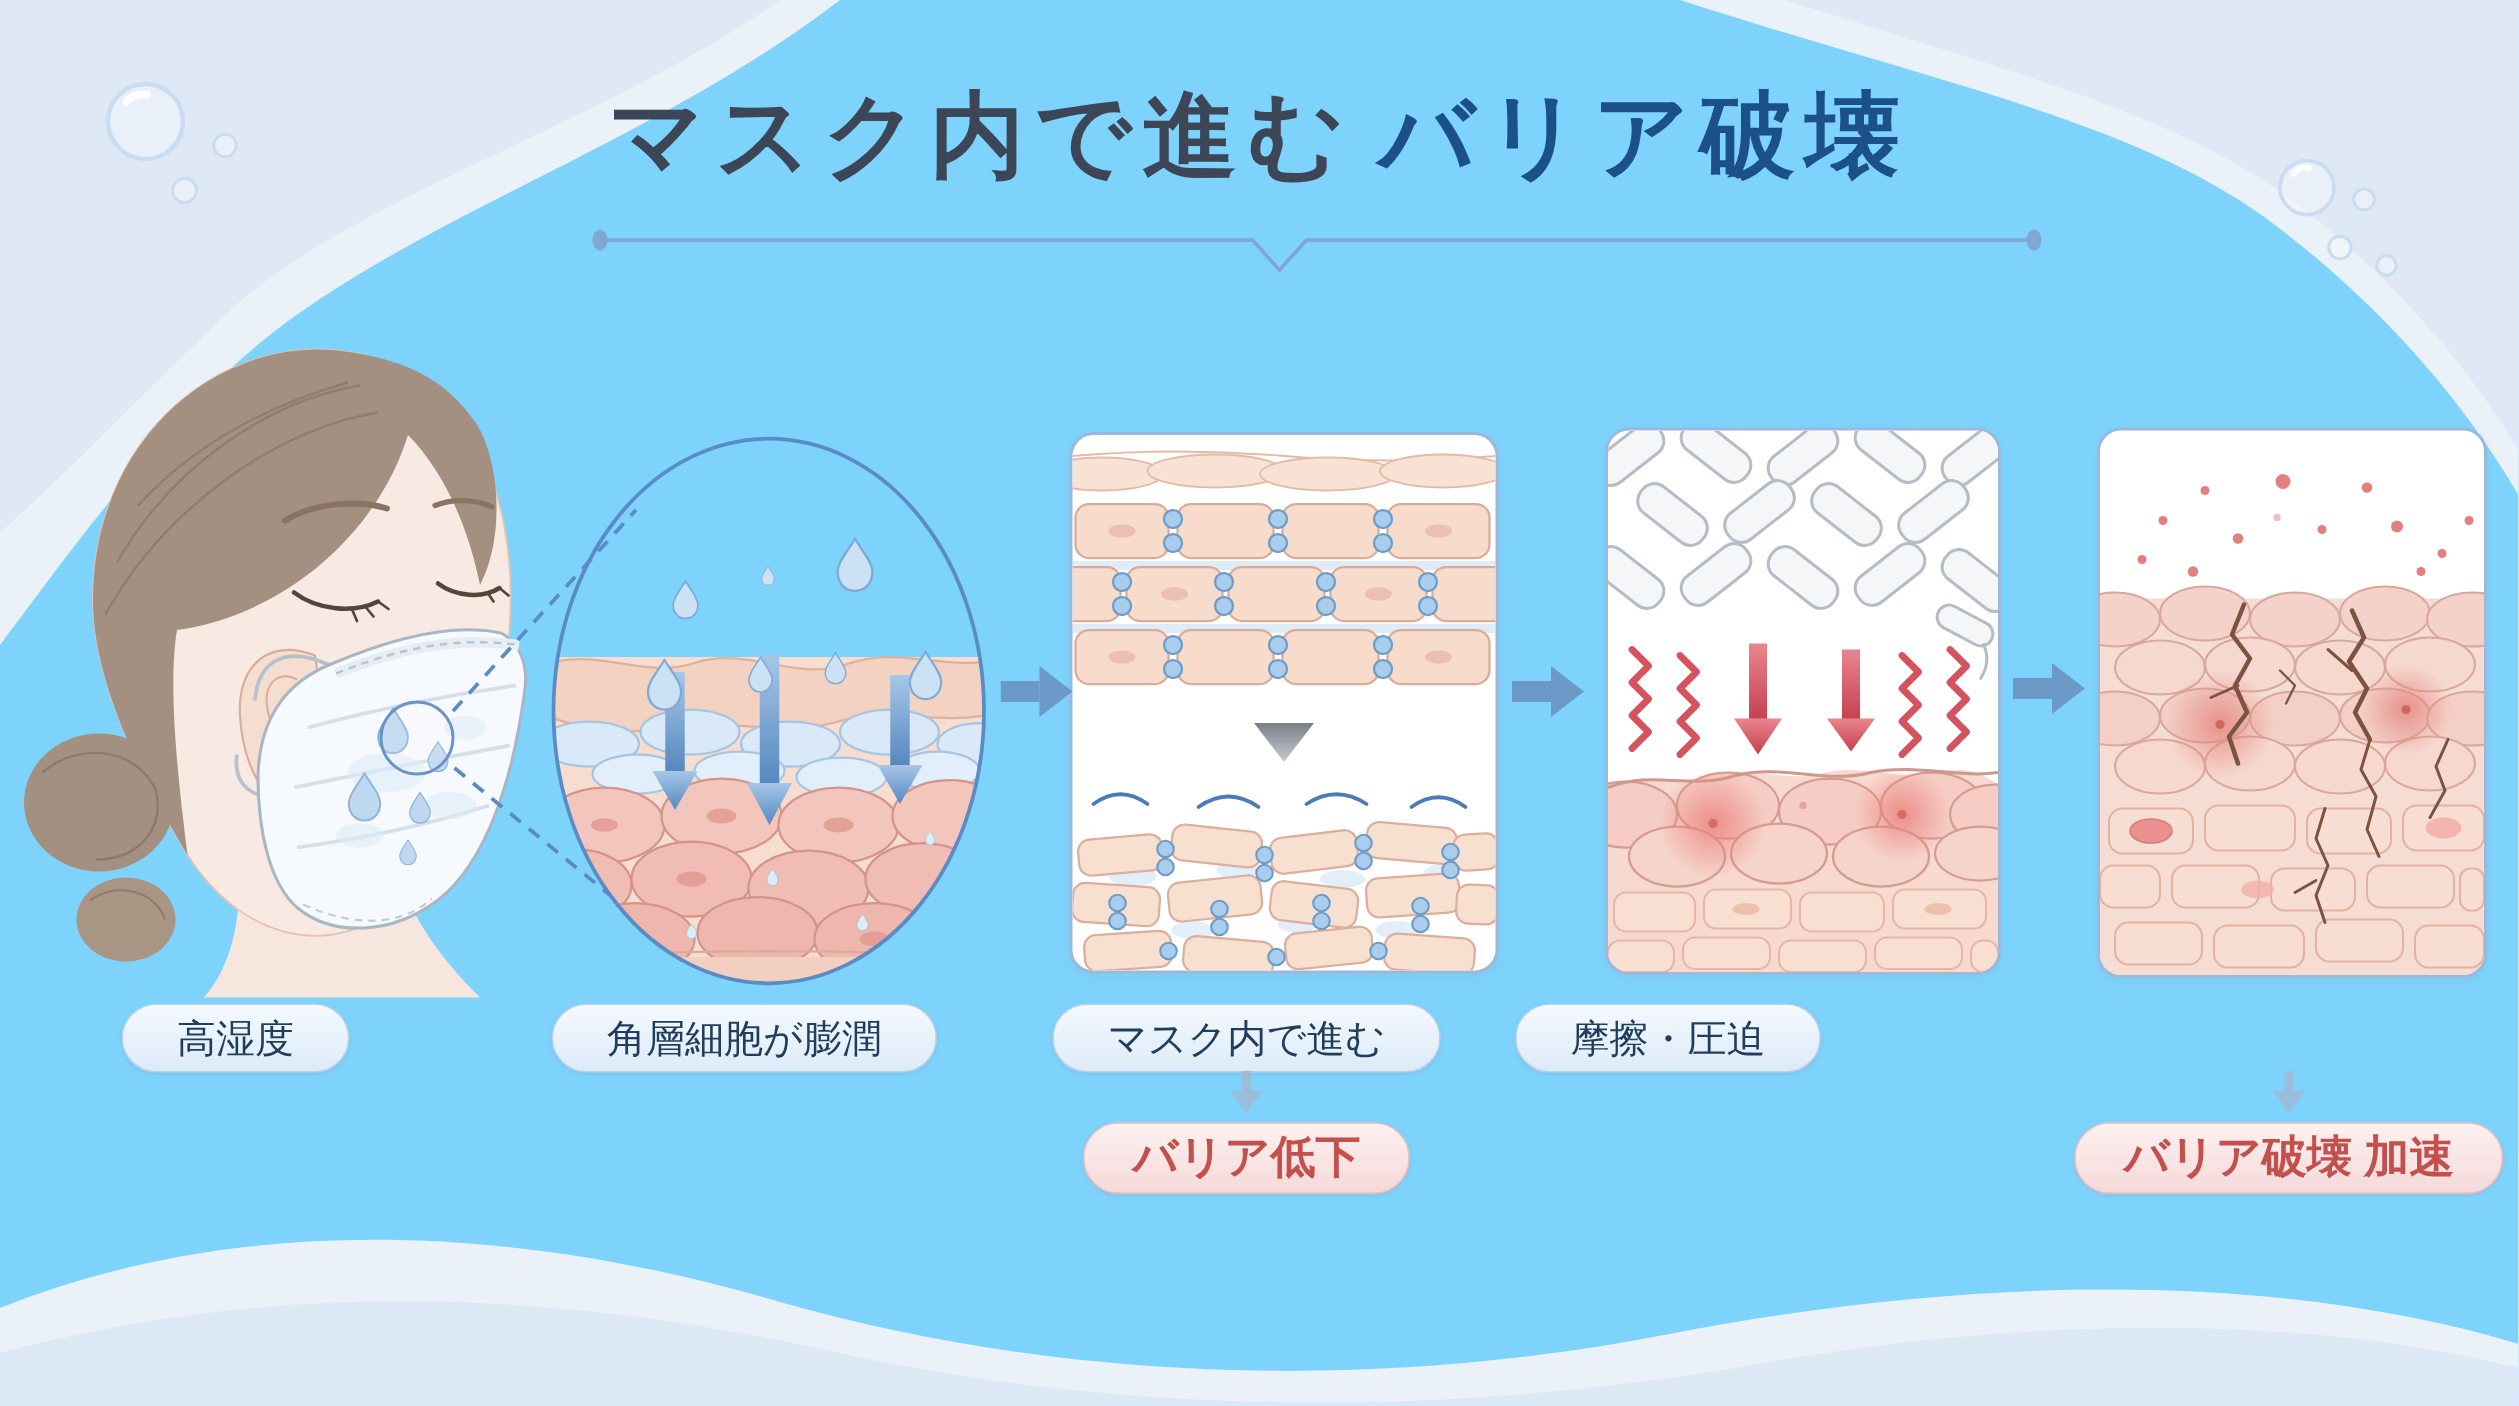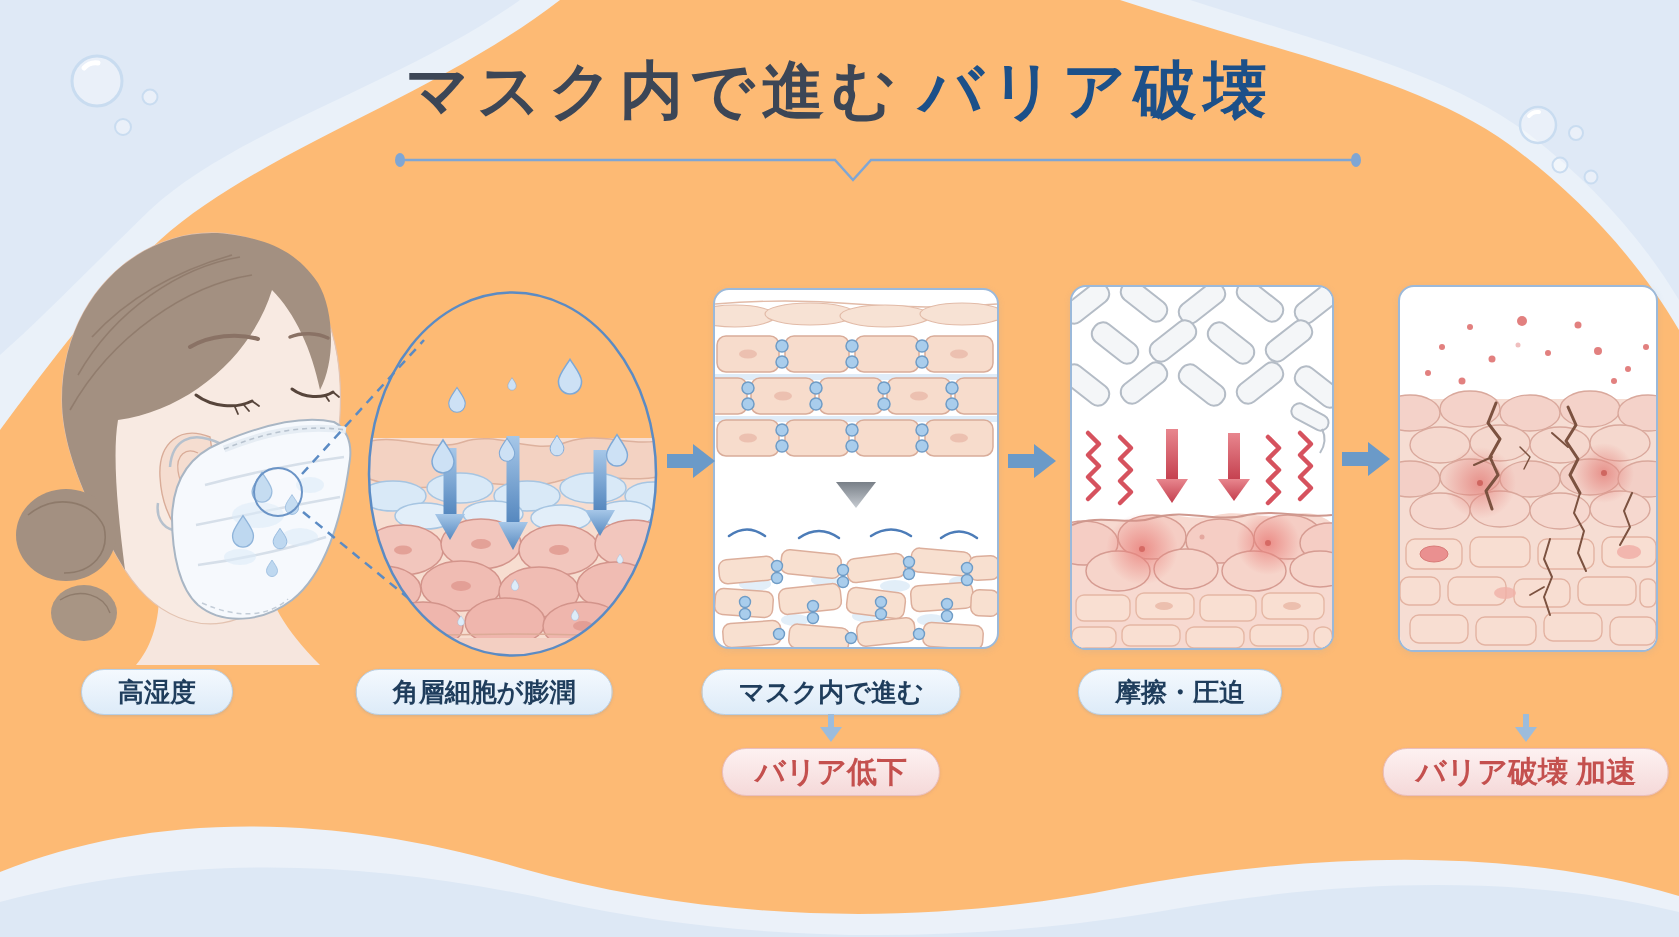--- a/index.html
+++ b/index.html
@@ -1,16 +1,16 @@
 <!DOCTYPE html>
 <html><head>
 <meta charset="utf-8">
 <style>
   html,body{margin:0;padding:0;background:#fff;}
-  .canvas{position:relative;width:1679px;height:937px;background:#fdba74;overflow:hidden;
+  .canvas{position:relative;width:1679px;height:937px;background:#7dd3fc;overflow:hidden;
           font-family:"Liberation Sans","DejaVu Sans",sans-serif;}
   .bg-svg{position:absolute;left:0;top:0;width:1679px;height:937px;}
   .title{position:absolute;top:48px;left:0;width:100%;text-align:center;
          font-family:"Liberation Serif","DejaVu Serif",serif;font-weight:700;
          font-size:63px;letter-spacing:7px;color:#3c4656;white-space:nowrap;}
   .title .accent{color:#1c5089;margin-left:16px;}
   .divider{position:absolute;left:385px;top:138px;width:990px;height:50px;}
   .face-svg{position:absolute;left:0px;top:185px;width:360px;height:480px;overflow:visible;}
   .overlay-svg{position:absolute;left:0;top:0;width:1679px;height:937px;pointer-events:none;}
   .magnifier{position:absolute;left:365px;top:288px;width:295px;height:372px;}
@@ -20,25 +20,25 @@
   .p2{left:1070px;top:285px;width:260px;height:361px;}
   .p3{left:1398px;top:285px;width:256px;height:363px;}
   .flow-arrow{position:absolute;width:48px;height:38px;}
   .fa1{left:667px;top:442px;}
   .fa2{left:1008px;top:442px;}
   .fa3{left:1342px;top:440px;}
   .pill{position:absolute;transform:translateX(-50%);white-space:nowrap;border-radius:999px;
         display:flex;align-items:center;justify-content:center;line-height:1;}
   .pill-blue{top:669px;height:44px;padding:0 36px;
         background:linear-gradient(180deg,#f4f9fe,#ddebf8);border:1.5px solid #b7d0e8;
-        color:#1f3d5c;font-size:26px;font-weight:700;box-shadow:0 1px 3px rgba(120,150,185,.3);}
+        color:#1f3d5c;font-size:26px;font-weight:400;box-shadow:0 1px 3px rgba(120,150,185,.3);}
   .pill-pink{top:748px;height:46px;padding:0 32px;
         background:linear-gradient(180deg,#fdf1f1,#f5d9d9);border:1.5px solid #eabfbf;
         color:#c4504e;font-size:30px;font-weight:700;box-shadow:0 1px 3px rgba(185,140,140,.3);}
-  .s1{left:157px;} .s2{left:484px;} .s3{left:831px;} .s4{left:1180px;} .s5{left:1526px;}
+  .s1{left:157px;} .s2{left:496px;} .s3{left:831px;} .s4{left:1112px;} .s5{left:1526px;}
   .mini-arrow{position:absolute;width:24px;height:30px;transform:translateX(-50%);top:714px;}
 </style>
 </head>
 <body>
 
 <div class="canvas">
 
   <svg class="bg-svg" viewBox="0 0 1679 937">
     <g>
       <path d="M0,0 L560,0 C430,100 260,150 160,240 C95,300 45,370 0,430 Z" fill="#eaf1f9"></path>

